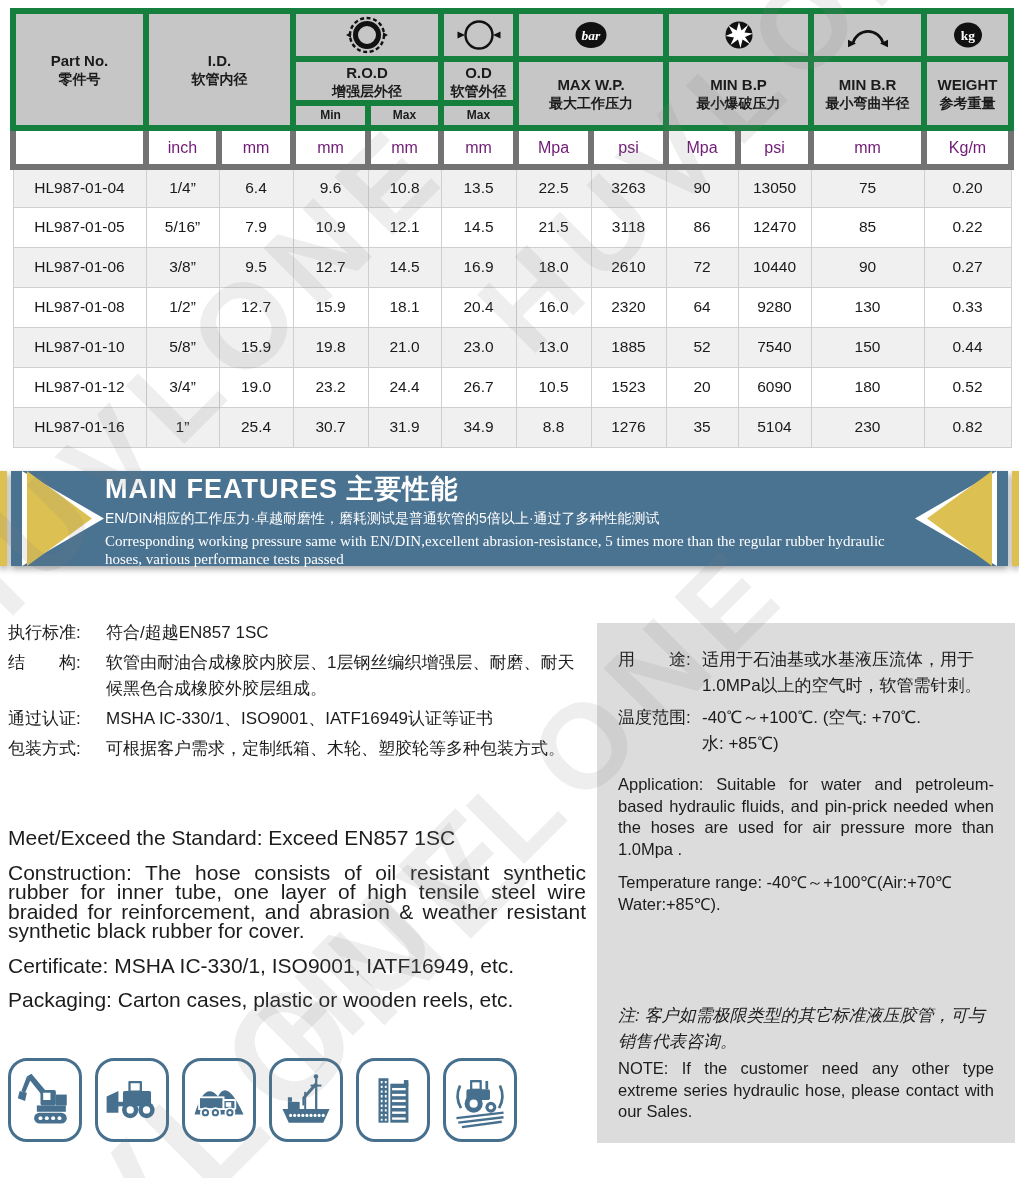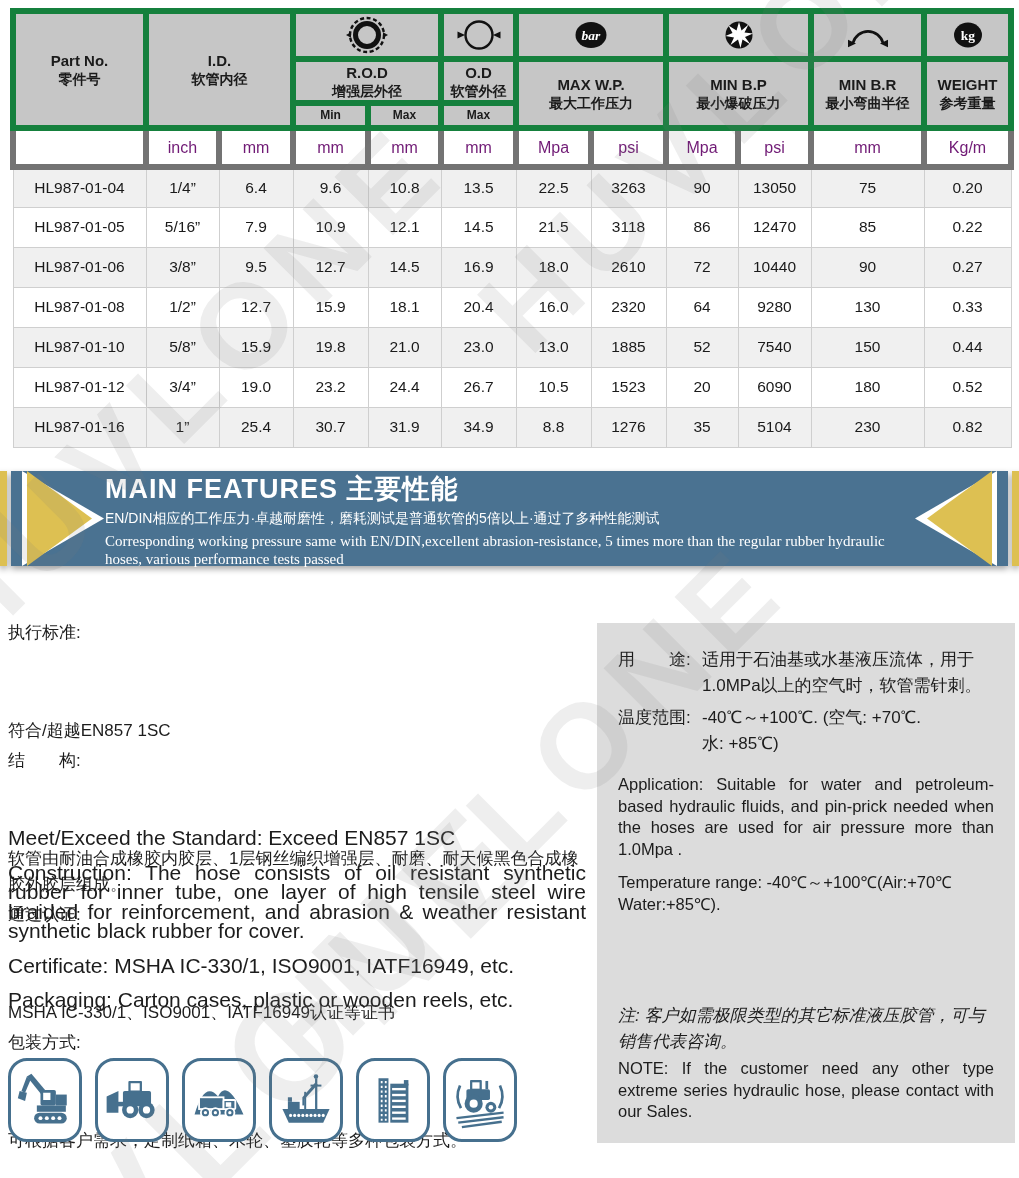--- a/index.html
+++ b/index.html
@@ -25,21 +25,21 @@
   
   .banner { position:absolute; left:0; top:470px; width:1019px; height:97px; z-index:2; }
   .banner svg { position:absolute; left:0; top:0; filter:drop-shadow(0 3px 3px rgba(0,0,0,0.35)); }
   .banner-text { position:absolute; left:105px; top:3px; width:800px; color:#fff; }
   .banner-title { font-size:27px; font-weight:bold; letter-spacing:1px; line-height:32px; }
   .banner-cn { font-size:14px; line-height:24px; margin-top:1px; }
   .banner-en { font-family:"Liberation Serif", serif; font-size:15px; line-height:18px; margin-top:2px; width:790px; }
 
   
   .specs-cn { position:absolute; left:8px; top:620px; width:578px; font-size:17px; z-index:2; }
-  .spec-line { display:flex; line-height:26px; margin-bottom:4px;flex-direction:column; }
+  .spec-line { display:flex; line-height:26px; margin-bottom:4px; }
   .spec-label { flex:0 0 98px; white-space:pre; }
   .spec-text { flex:1; }
 
   .specs-en { position:absolute; left:8px; top:828px; width:578px; font-size:21px; line-height:19.5px; z-index:2; }
   .specs-en p { margin:0 0 15px 0; }
   .just { text-align:justify; }
 
   
   .side-box { position:absolute; left:597px; top:623px; width:418px; height:520px; background:#dcdcdc; padding:24px 21px; font-size:17px; z-index:2; }
   .side-line { display:flex; line-height:26px; }

